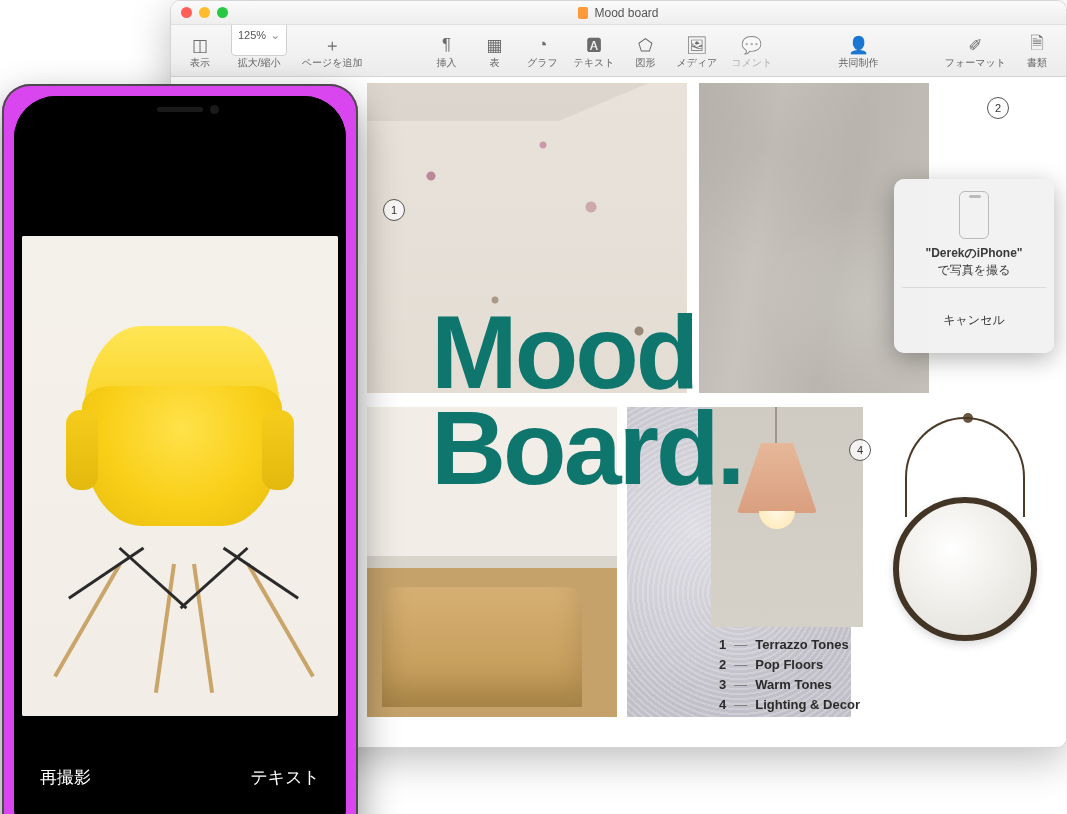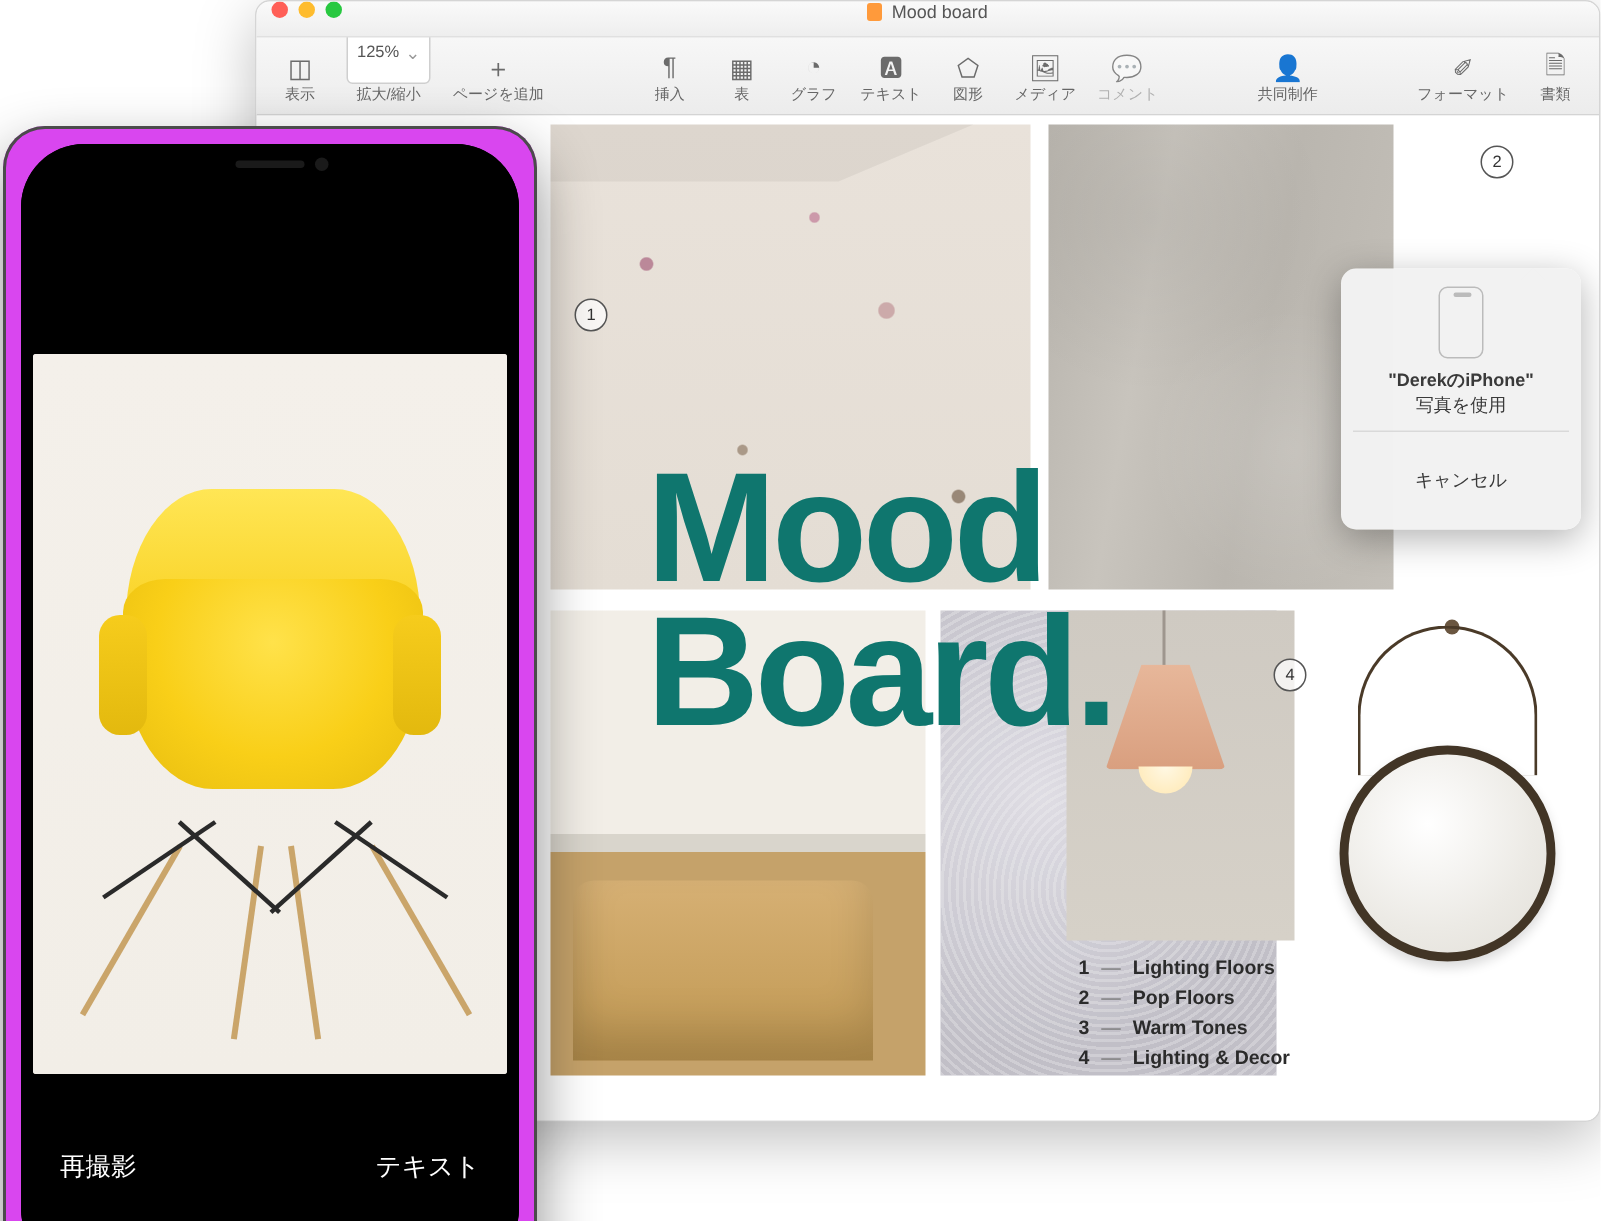--- a/index.html
+++ b/index.html
@@ -23,20 +23,21 @@
     border-radius: 10px;
     box-shadow: 0 12px 40px rgba(0,0,0,.25);
     overflow: hidden;
     border: 1px solid #d5d5d5;
   }
   .titlebar {
     height: 24px;
     background: linear-gradient(#fafafa,#eeeeee);
     border-bottom: 1px solid #e0e0e0;
     display: flex;
+    align-items: center;
     position: relative;
   }
   .traffic { display:flex; gap:7px; padding-left:10px; }
   .dot { width:11px; height:11px; border-radius:50%; }
   .dot.red{background:#ff5f57}
   .dot.yellow{background:#febc2e}
   .dot.green{background:#28c840}
   .win-title {
     position:absolute; left:0; right:0;
     text-align:center;
@@ -339,21 +340,21 @@
 
       <div class="heading">
         <span>Mood</span><br>
         <span>Board.</span>
       </div>
 
       <div class="legend">
         <div class="row">
             <span>1</span>
             <span class="dash">—</span>
-            <span>Lighting Floors</span>
+            <span>Terrazzo Tones</span>
           </div>
         <div class="row">
             <span>2</span>
             <span class="dash">—</span>
             <span>Pop Floors</span>
           </div>
         <div class="row">
             <span>3</span>
             <span class="dash">—</span>
             <span>Warm Tones</span>
@@ -366,21 +367,21 @@
       </div>
 
       <div class="marker mk1">1</div>
       <div class="marker mk2">2</div>
       <div class="marker mk4">4</div>
 
       <div class="popover">
         <div class="phone-outline"></div>
         <div class="msg">
           <b>"DerekのiPhone"</b><br>
-          <span>写真を使用</span>
+          <span>で写真を撮る</span>
         </div>
         <div class="cancel">キャンセル</div>
       </div>
 
     </div>
   </div>
 </div>
 
 <div class="phone">
   <div class="phone-screen">

